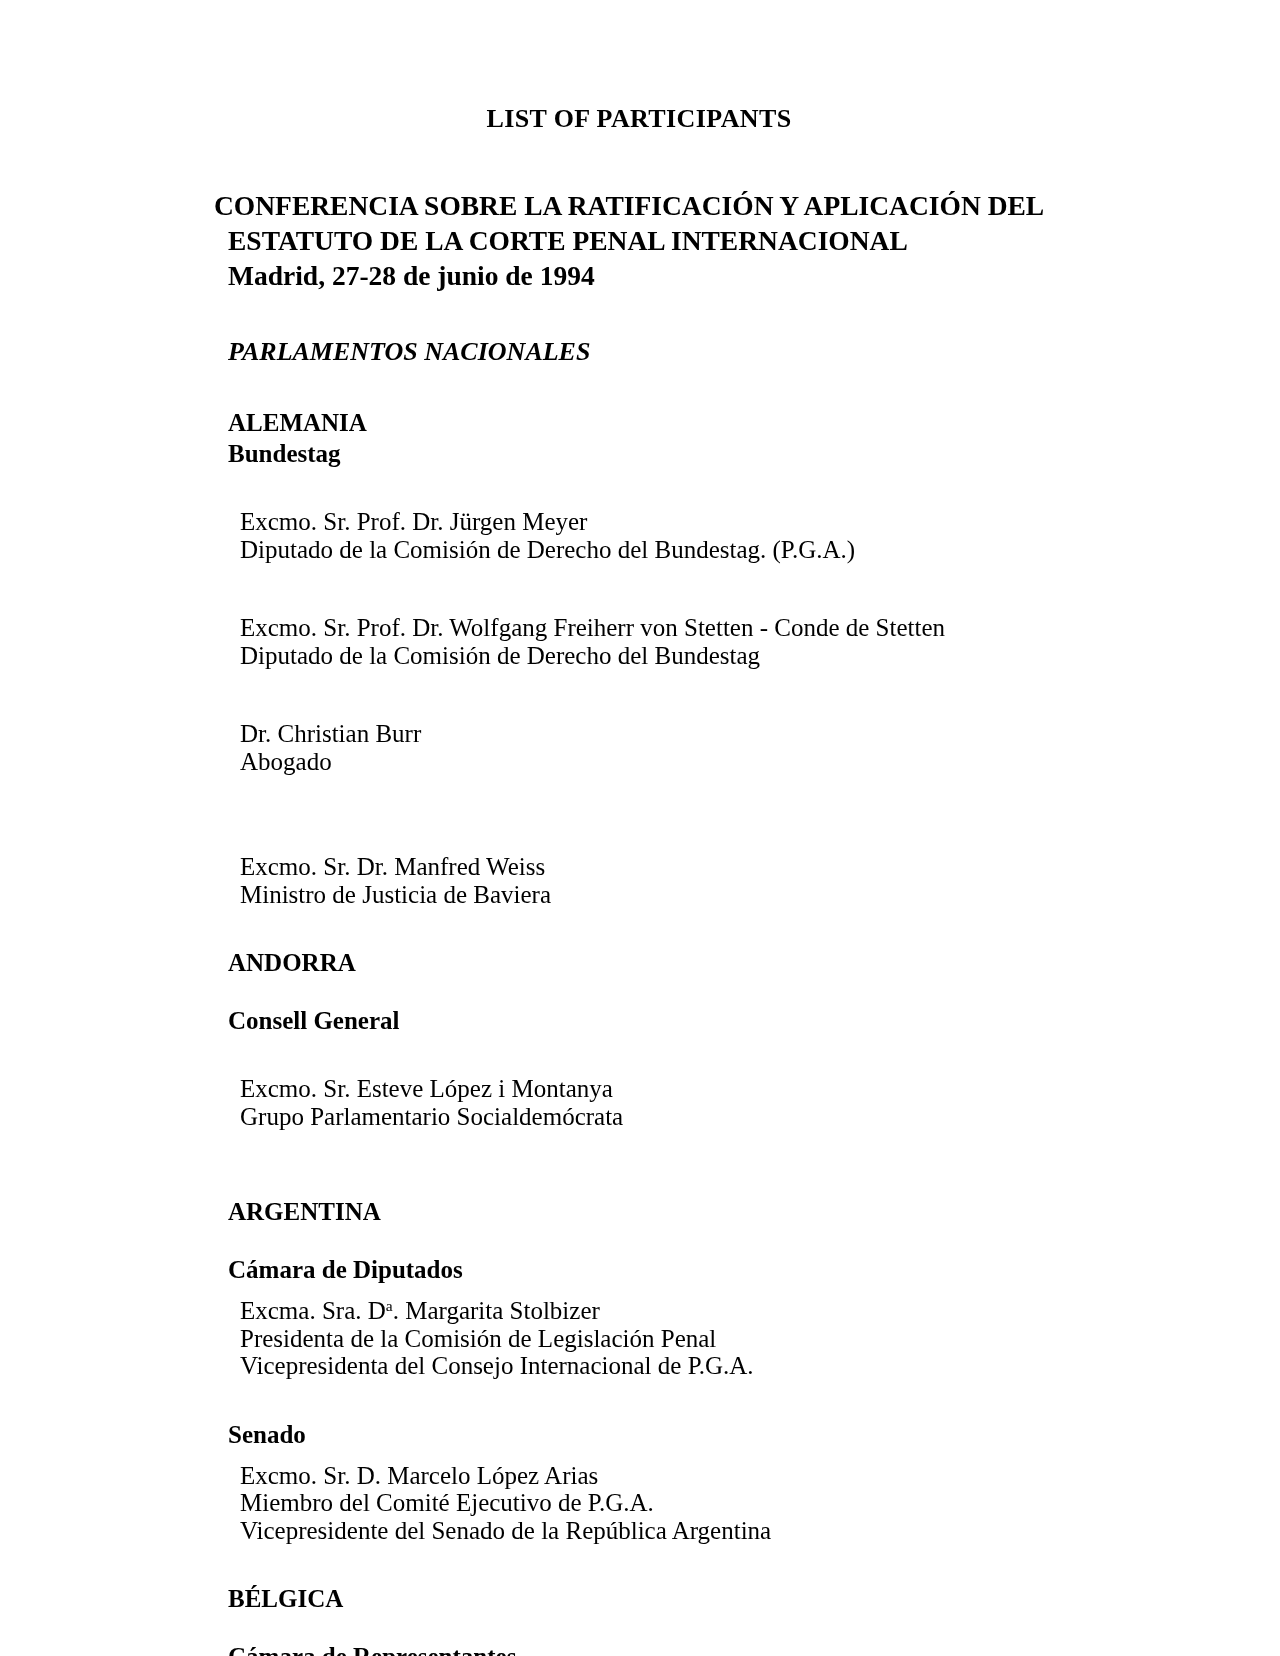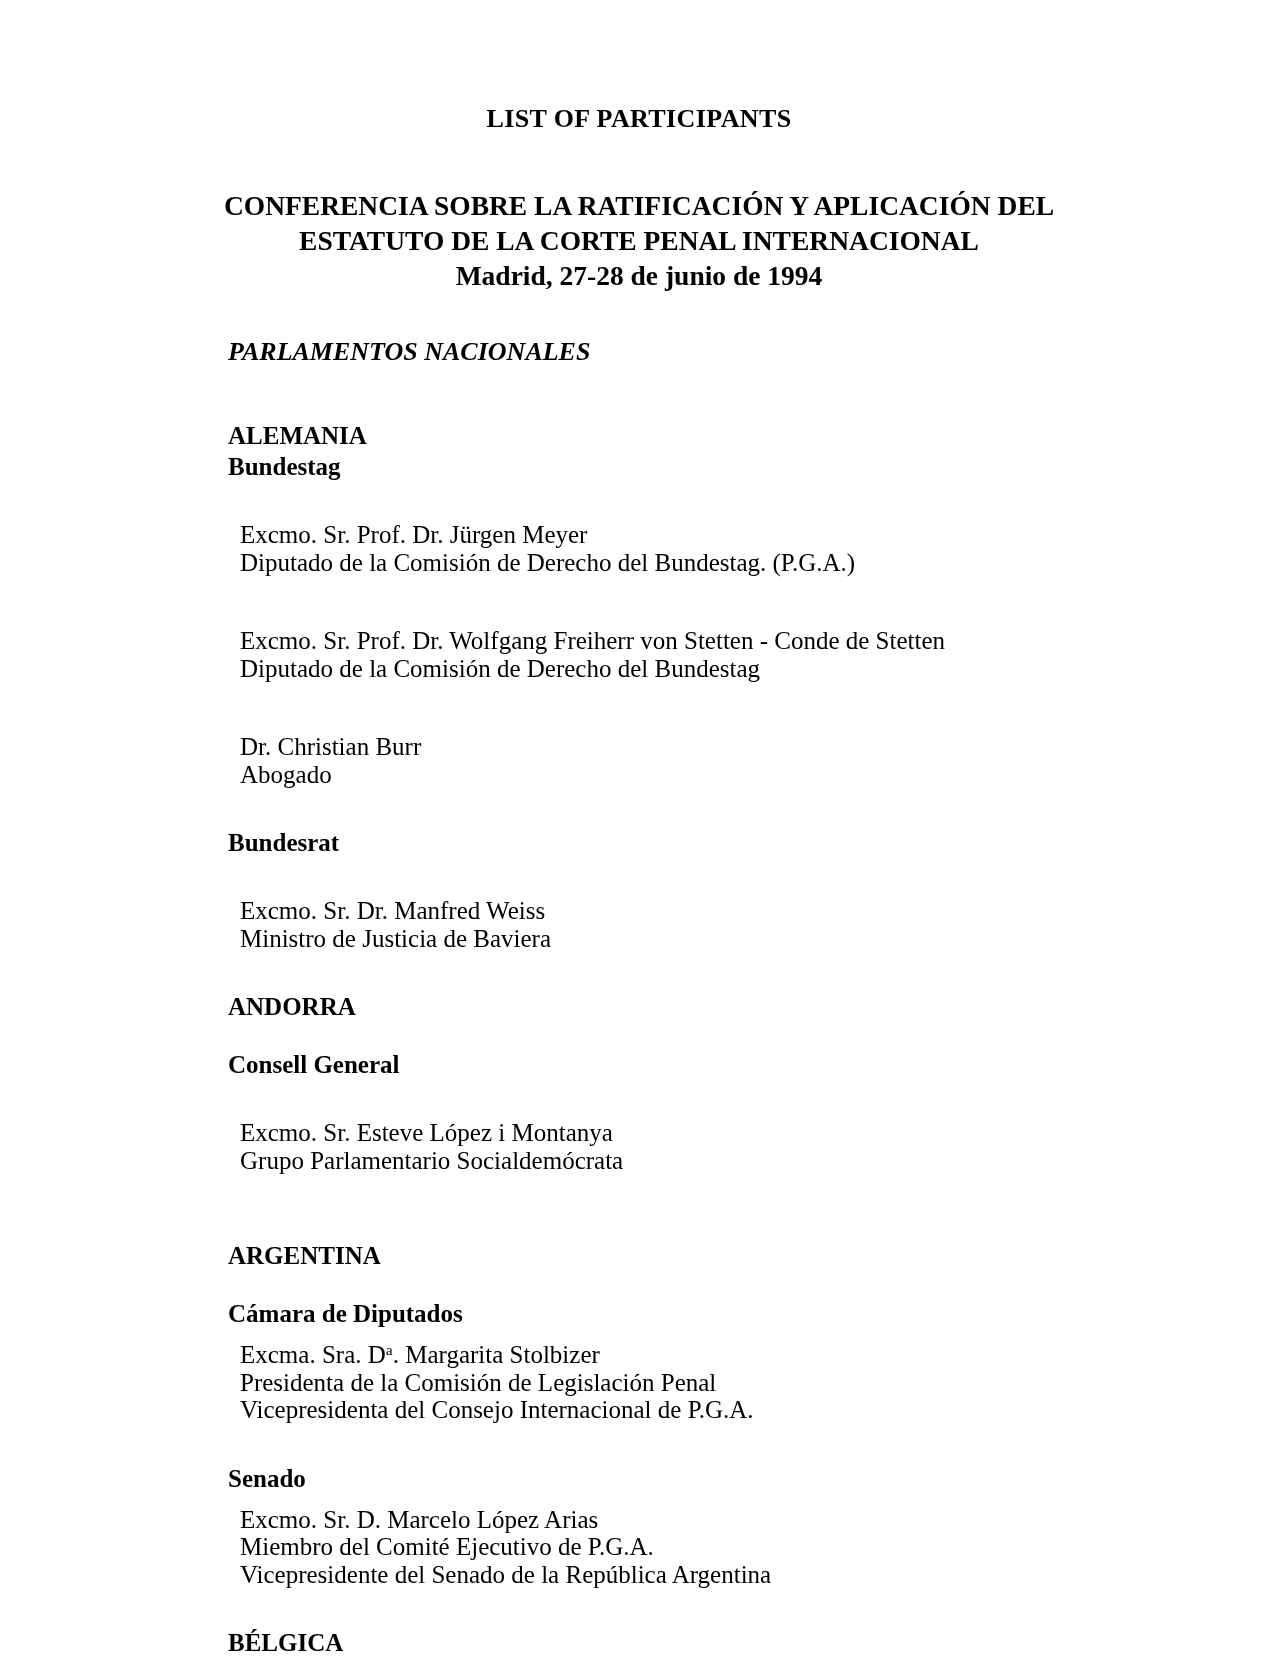--- a/index.html
+++ b/index.html
@@ -31,21 +31,20 @@
     text-align: center;
     font-weight: bold;
     font-size: 26px;
     letter-spacing: 0.4px;
     margin: 0;
     padding: 0;
     line-height: 30px;
   }
 
   .conf-title {
-    text-align: center;
     font-weight: bold;
     font-size: 27.5px;
     line-height: 35px;
     margin: 54px 0 0 0;
     white-space: nowrap;
     font-family: Liberation Serif, serif;
   }
   .conf-title .line {
     display: block;
   }
@@ -53,21 +52,21 @@
     margin-left: -14px;
     margin-right: -14px;
   }
 
   
   .section-label {
     font-style: italic;
     font-weight: bold;
     font-size: 26px;
     line-height: 30px;
-    margin: 44px 0 13px 0;
+    margin: 44px 0 0 0;
   }
 
   
   .country {
     font-weight: bold;
     font-size: 25px;
     line-height: 31px;
     margin: 0;
   }
 
@@ -134,21 +133,20 @@
 
   <div class="gap-md"></div>
 
   <div class="entry">
     <span class="ln">Dr. Christian Burr</span>
     <span class="ln">Abogado</span>
   </div>
 
   <div class="gap-md"></div>
 
-  <div class="chamber">Bundesrat</div>
 
   <div class="gap-md"></div>
 
   <div class="entry">
     <span class="ln">Excmo. Sr. Dr. Manfred Weiss</span>
     <span class="ln">Ministro de Justicia de Baviera</span>
   </div>
 
   <div class="gap-md"></div>
 

